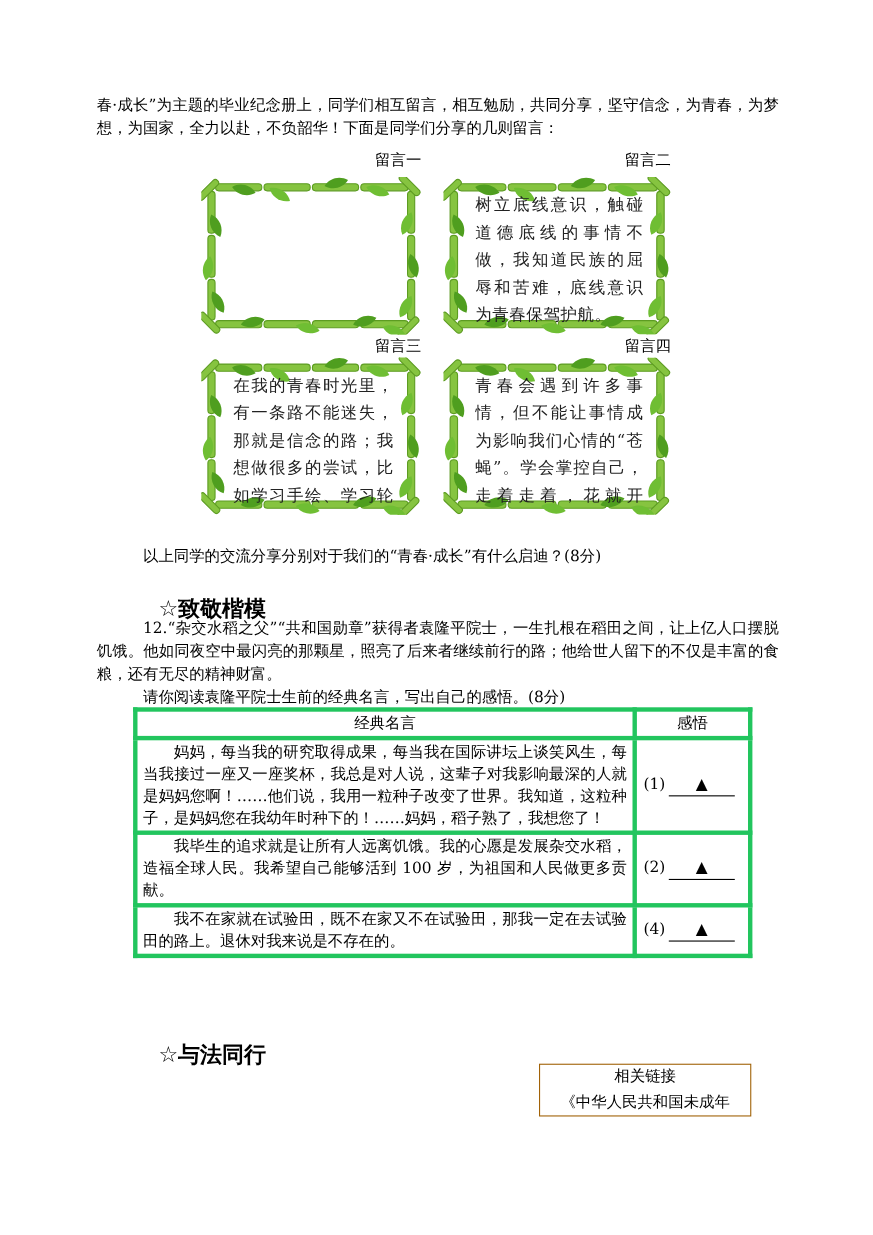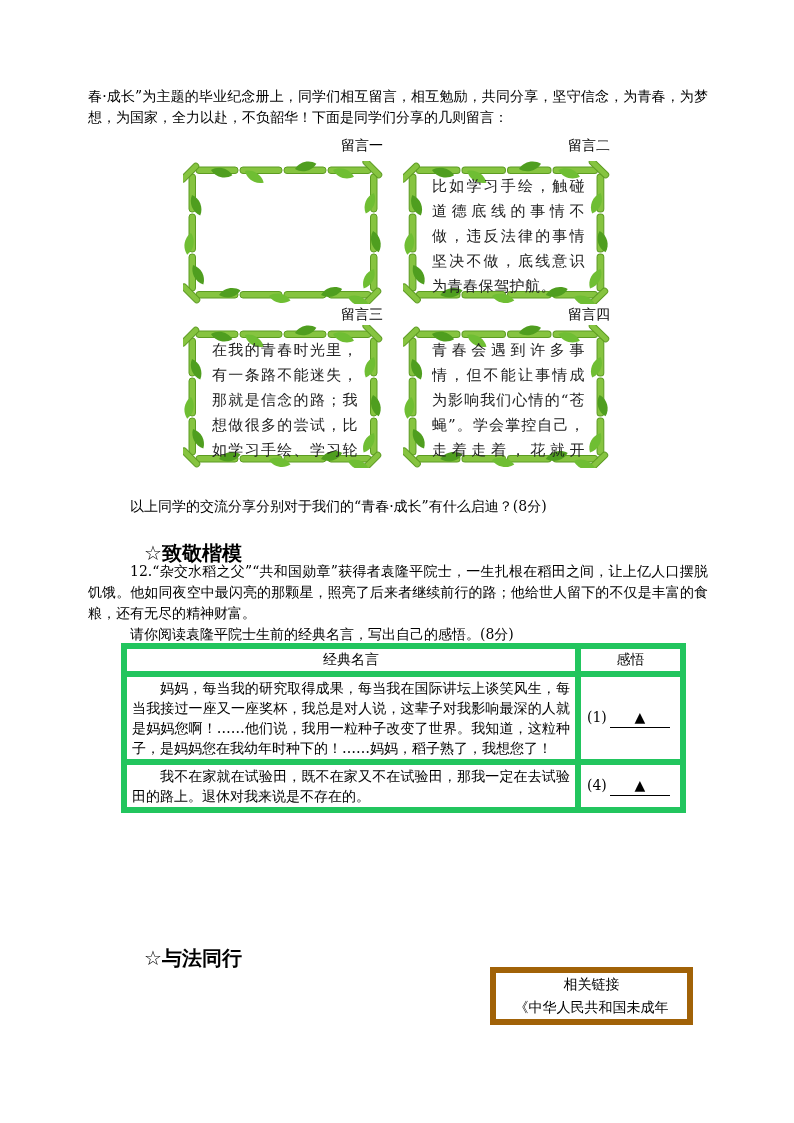--- a/index.html
+++ b/index.html
@@ -16,28 +16,28 @@
   .msg-label{font-size:14px;text-align:right;width:200px;}
   .msg-box{width:200px;height:143px;}
   .msg-box svg.frame{position:absolute;left:0;top:0;width:100%;height:100%;}
   .msg-text{
     position:absolute;left:29px;top:13px;right:25px;bottom:11px;
     font-size:15px;line-height:25px;color:#222;overflow:hidden;
     letter-spacing:.5px;text-align:justify;
   }
   
   table.quotes{position:absolute;left:121px;top:643px;width:559px;border-collapse:collapse;table-layout:fixed;}
-  table.quotes th,table.quotes td{border:6px solid #22c55e;margin-top:16px;}
+  table.quotes th,table.quotes td{border:4px solid #22c55e;margin-top:16px;}
   table.quotes th{font-weight:normal;font-size:14px;height:20px;text-align:center;}
   td.quote{font-size:14px;line-height:20px;padding:1px 5px;text-indent:2em;vertical-align:top;text-align:justify;}
   td.ans{font-size:14px;vertical-align:middle;padding-left:6px;white-space:nowrap;}
   .ansline{display:inline-block;width:60px;border-bottom:1px solid #000;text-align:center;height:18px;line-height:16px;font-size:14px;margin-left:3px;}
   
   .link-box{
-    left:490px;top:967px;width:191px;height:46px;border:6px solid #a16207;
+    left:490px;top:967px;width:191px;height:46px;border:1px solid #a16207;
     text-align:center;font-size:14px;line-height:23px;
   }
 </style>
 </head>
 <body>
 
 <svg width="0" height="0" style="position:absolute" aria-hidden="true">
   <defs>
     <symbol id="bambooframe" viewBox="0 0 200 143" preserveAspectRatio="none">
       <g stroke="#5d9c22" stroke-width="1" fill="#86c440">
@@ -93,21 +93,21 @@
 
 <div class="abs msg-box" style="left:183px;top:161px;">
   <svg class="frame" viewBox="0 0 200 143" preserveAspectRatio="none">
       <use href="#bambooframe"></use>
     </svg>
 </div>
 <div class="abs msg-box" style="left:403px;top:161px;width:207px;">
   <svg class="frame" viewBox="0 0 200 143" preserveAspectRatio="none">
       <use href="#bambooframe"></use>
     </svg>
-  <div class="msg-text">比如学习手绘，触碰道德底线的事情不做，违反法律的事情坚决不做，底线意识为青春保驾护航。</div>
+  <div class="msg-text">树立底线意识，触碰道德底线的事情不做，我知道民族的屈辱和苦难，底线意识为青春保驾护航。</div>
 </div>
 
 <div class="abs msg-label" style="left:183px;top:306px;">留言三</div>
 <div class="abs msg-label" style="left:403px;top:306px;width:207px;">留言四</div>
 
 <div class="abs msg-box" style="left:183px;top:325px;">
   <svg class="frame" viewBox="0 0 200 143" preserveAspectRatio="none">
       <use href="#bambooframe"></use>
     </svg>
   <div class="msg-text">在我的青春时光里，有一条路不能迷失，那就是信念的路；我想做很多的尝试，比如学习手绘、学习轮滑</div>
@@ -132,20 +132,24 @@
     </colgroup>
   <tbody>
       <tr>
     <th>经典名言</th>
     <th>感悟</th>
   </tr>
   <tr style="height:84px;">
     <td class="quote">妈妈，每当我的研究取得成果，每当我在国际讲坛上谈笑风生，每当我接过一座又一座奖杯，我总是对人说，这辈子对我影响最深的人就是妈妈您啊！……他们说，我用一粒种子改变了世界。我知道，这粒种子，是妈妈您在我幼年时种下的！……妈妈，稻子熟了，我想您了！</td>
     <td class="ans"><span>(1)</span><span class="ansline"><span>▲</span></span></td>
   </tr>
+  <tr style="height:64px;">
+    <td class="quote">我毕生的追求就是让所有人远离饥饿。我的心愿是发展杂交水稻，造福全球人民。我希望自己能够活到 100 岁，为祖国和人民做更多贡献。</td>
+    <td class="ans"><span>(2)</span><span class="ansline"><span>▲</span></span></td>
+  </tr>
   <tr style="height:45px;">
     <td class="quote">我不在家就在试验田，既不在家又不在试验田，那我一定在去试验田的路上。退休对我来说是不存在的。</td>
     <td class="ans"><span>(4)</span><span class="ansline"><span>▲</span></span></td>
   </tr>
 </tbody>
   </table>
 
 <div class="abs heading" style="left:88px;top:945px;width:620px;">☆与法同行</div>
 
 <div class="abs link-box">

